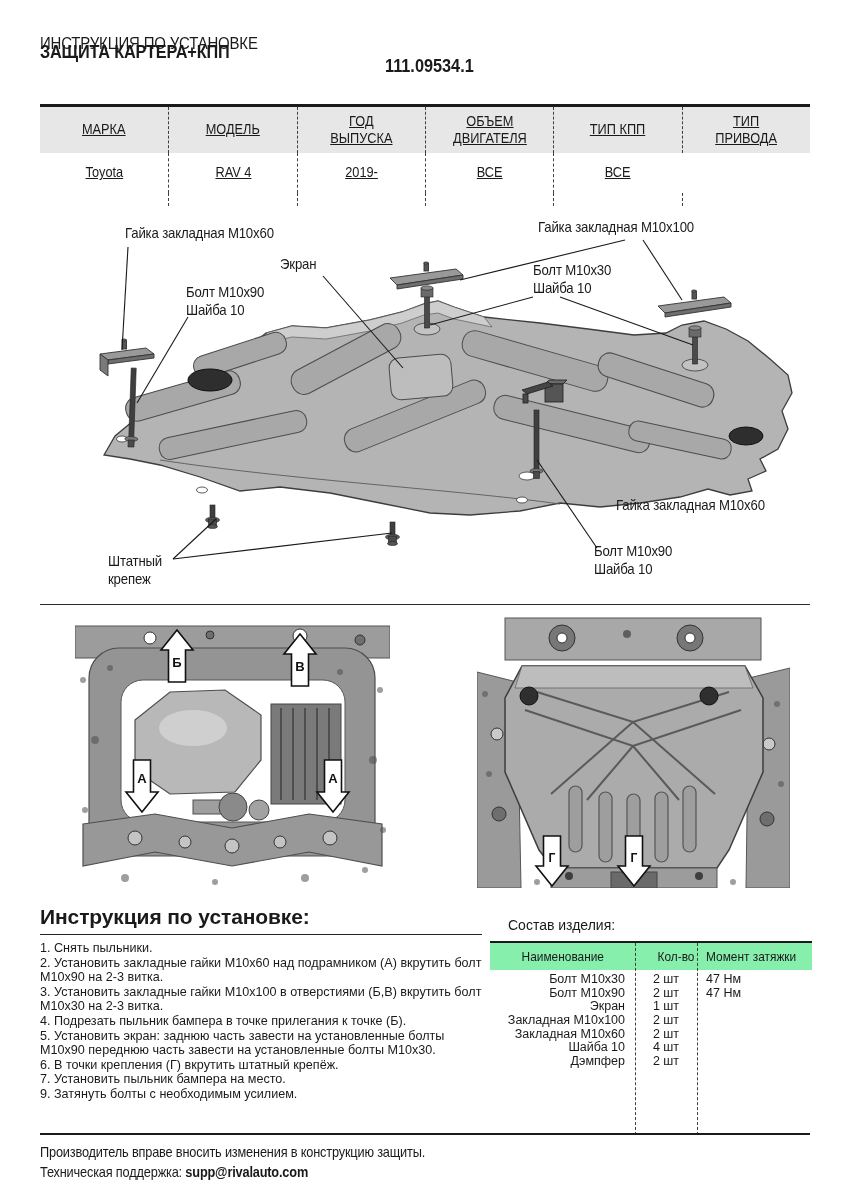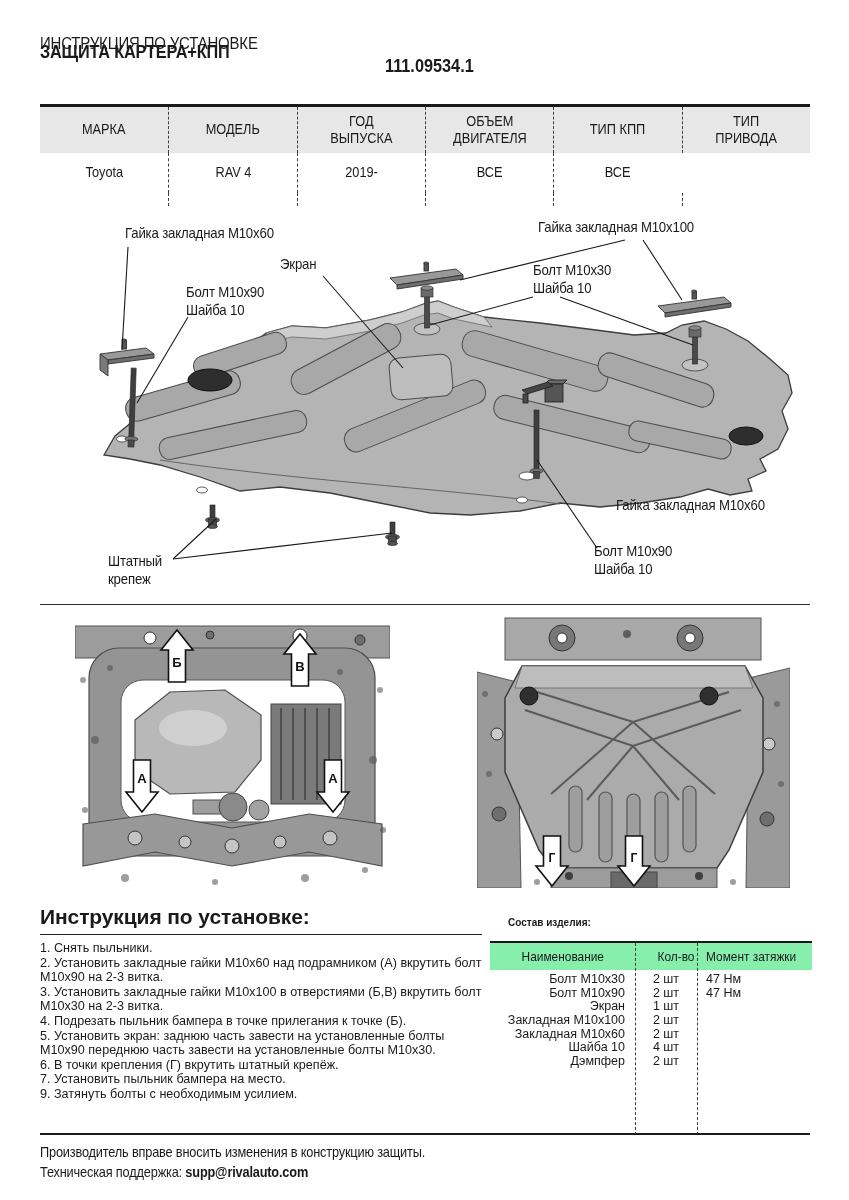--- a/index.html
+++ b/index.html
@@ -8,21 +8,21 @@
   .cond{display:inline-block;transform:scaleX(0.88);transform-origin:0 50%;}
   .cond-c{display:inline-block;transform:scaleX(0.88);transform-origin:50% 50%;}
   .pre{white-space:pre-line;}
 
   
   .title1{left:40px;top:34px;font-size:17px;letter-spacing:-0.2px;}
   .title2{left:40px;top:41px;font-size:18.5px;font-weight:bold;letter-spacing:-0.2px;}
   .partnum{left:385px;top:55px;font-size:18.5px;font-weight:bold;}
 
   
-  .spec-table{left:40px;top:104px;width:770px;border-top:3px solid #1a1a1a;}
+  .spec-table{left:40px;top:104px;width:770px;border-top:3px solid #1a1a1a;text-decoration:underline;}
   .spec-row{display:grid;grid-template-columns:repeat(6,1fr);}
   .spec-head .spec-cell{background:#e7e7e7;height:46px;}
   .spec-data .spec-cell{height:40px;}
   .spec-stub .spec-cell{height:13px;}
   .spec-cell{display:flex;align-items:center;justify-content:center;text-align:center;font-size:14.5px;line-height:1.2;}
   .spec-cell+.spec-cell{border-left:1px dashed #3f3f3f;}
 
   
   .diagram{left:40px;top:208px;width:770px;height:392px;}
   .dlabel{position:absolute;font-size:15px;line-height:1.22;white-space:pre-line;letter-spacing:-0.2px;}
@@ -31,21 +31,21 @@
 
   .photoL{left:75px;top:620px;}
   .photoR{left:477px;top:614px;}
 
   
   .instr-head{left:40px;top:905px;font-size:21px;font-weight:bold;letter-spacing:-0.1px;}
   .instr-line{left:40px;top:934px;width:442px;border-top:1.5px solid #222;}
   .instr-list{left:40px;top:941px;width:452px;font-size:12.6px;line-height:14.6px;}
 
   
-  .parts-head{left:508px;top:917px;font-size:10px;font-weight:bold;}
+  .parts-head{left:508px;top:917px;font-size:14px;font-weight:normal;}
   .parts-table{left:490px;top:941px;width:322px;height:192px;border-top:2.5px solid #1a1a1a;}
   .parts-hrow{position:absolute;left:0;top:0;width:322px;height:27px;background:#86efac;display:grid;grid-template-columns:145px 62px 115px;align-items:center;font-size:13.5px;}
   .parts-rows{position:absolute;left:0;top:29px;width:322px;}
   .parts-row{display:grid;grid-template-columns:145px 62px 115px;height:13.7px;font-size:12.5px;align-items:center;}
   .pname{text-align:right;padding-right:10px;}
   .pqty{text-align:center;}
   .ptorq{text-align:left;padding-left:9px;}
   .ph-name{text-align:center;}
   .ph-qty{text-align:right;}
   .ph-torq{text-align:left;padding-left:9px;}

